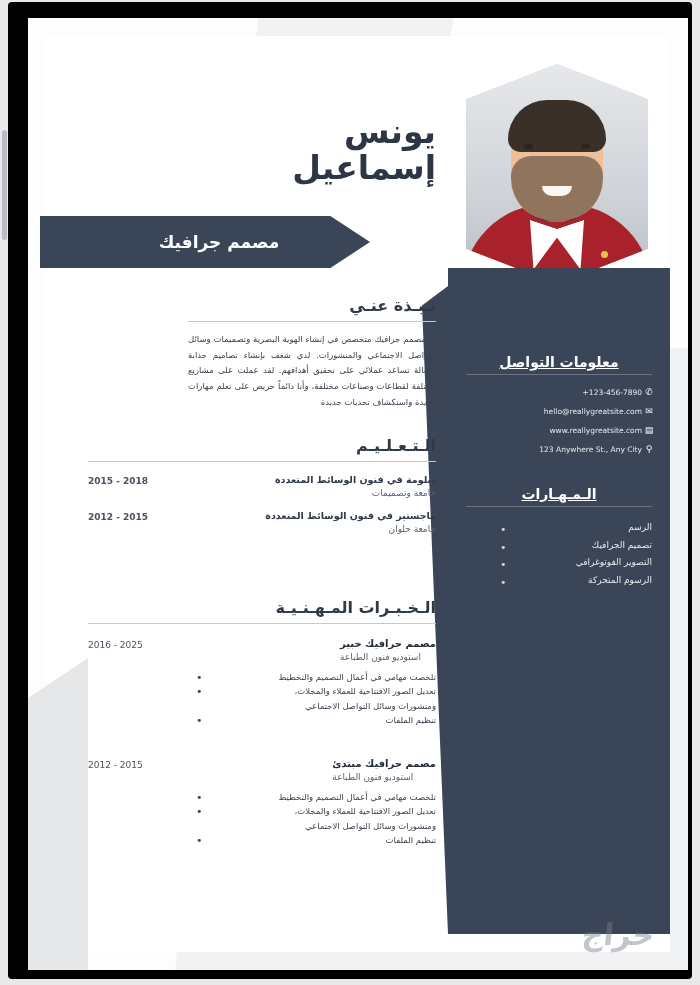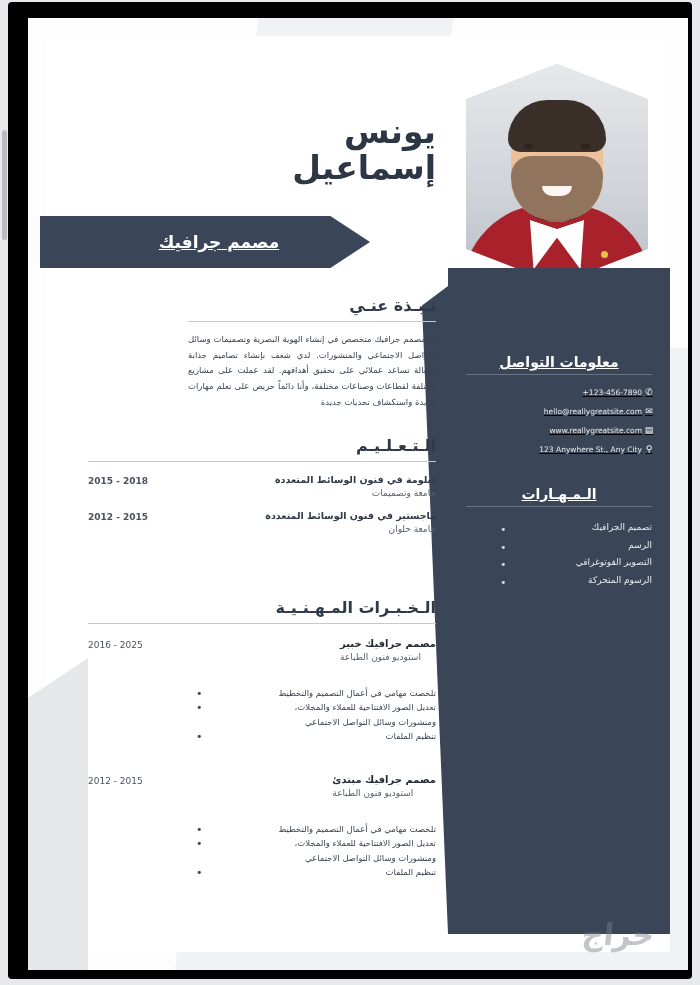--- a/index.html
+++ b/index.html
@@ -138,21 +138,21 @@
 
   
   #title-ribbon {
     position: absolute; left: 12px; top: 198px;
     width: 330px; height: 52px;
     background: #3a4557;
     clip-path: polygon(0 0, 88% 0, 100% 50%, 88% 100%, 0 100%);
     display: flex; align-items: center; justify-content: center;
   }
   #title-ribbon span {
-    color: #fff; font-size: 17px; font-weight: 600; margin-left: 28px; text-decoration: underline;
+    color: #fff; font-size: 17px; font-weight: 600; margin-left: 28px;
   }
 
   
   .sec-title {
     color: #2f3948; font-weight: 700; font-size: 16px;
     letter-spacing: 3px; text-align: right;
   }
   .sec-rule {
     height: 1px; background: #c6c9ce; margin-top: 6px;
   }
@@ -178,21 +178,21 @@
   #exp { position: absolute; right: 252px; top: 580px; width: 348px; }
   .job { margin-top: 14px; }
   .job-head { display: flex; }
   .job-years {
     width: 92px; font-size: 9px; color: #4a5260; text-align: left; direction: ltr;
     order: 2; margin-right: auto; padding-top: 2px;
   }
   .job-titles { order: 1; text-align: left; }
   .job-title { font-size: 10px; font-weight: 700; color: #222a36; }
   .job-company { font-size: 9px; color: #566070; margin-top: 3px; }
-  .job-bullets { margin-top: 24px; list-style: none; text-align: right; }
+  .job-bullets { margin-top: 8px; list-style: none; text-align: right; }
   .job-bullets li {
     font-size: 8.5px; color: #3b4350; line-height: 1.7;
     position: relative; padding-right: 0;
   }
   .job-bullets li::after {
     content: "•"; color: #3a4557; font-size: 11px;
     position: absolute; left: 108px; top: -1px;
   }
 
   
@@ -200,21 +200,21 @@
     color: #ffffff; font-weight: 700; font-size: 14px; letter-spacing: 3px;
     text-align: center; margin-bottom: 4px; text-decoration: underline;
   }
   .dk-rule { height: 1px; background: #6a7competitor; }
   .dk-rule { height: 1px; background: #68melt; }
   .dk-rule { height: 1px; background: #6a7384; margin: 0 18px 12px 18px; }
 
   #contact { position: absolute; right: 18px; top: 336px; width: 222px; }
   .ct-row {
     display: flex; align-items: center; justify-content: flex-start;
-    margin: 0 14px 9px 14px; direction: ltr; text-decoration: underline;
+    margin: 0 14px 9px 14px; direction: ltr;
   }
   .ct-icon {
     width: 14px; text-align: center; color: #fff; font-size: 9px; order: 3;
   }
   .ct-text {
     flex: 1; color: #e7eaee; font-size: 7.5px; text-align: right;
     padding-left: 6px; order: 2; direction: ltr;
   }
 
   #skills { position: absolute; right: 18px; top: 468px; width: 222px; }
@@ -377,22 +377,22 @@
         <div class="ct-row">
           <div class="ct-text">123 Anywhere St., Any City</div>
           <div class="ct-icon">⚲</div>
         </div>
       </section>
 
       <section id="skills">
         <div class="dk-title">الـمـهـارات</div>
         <div class="dk-rule"></div>
         <ul class="sk-list">
+          <li>الرسم</li>
           <li>تصميم الجرافيك</li>
-          <li>الرسم</li>
           <li>التصوير الفوتوغرافي</li>
           <li>الرسوم المتحركة</li>
         </ul>
       </section>
 
 
       <div id="watermark">حراج</div>
     </div>
   </div>
 </div>

